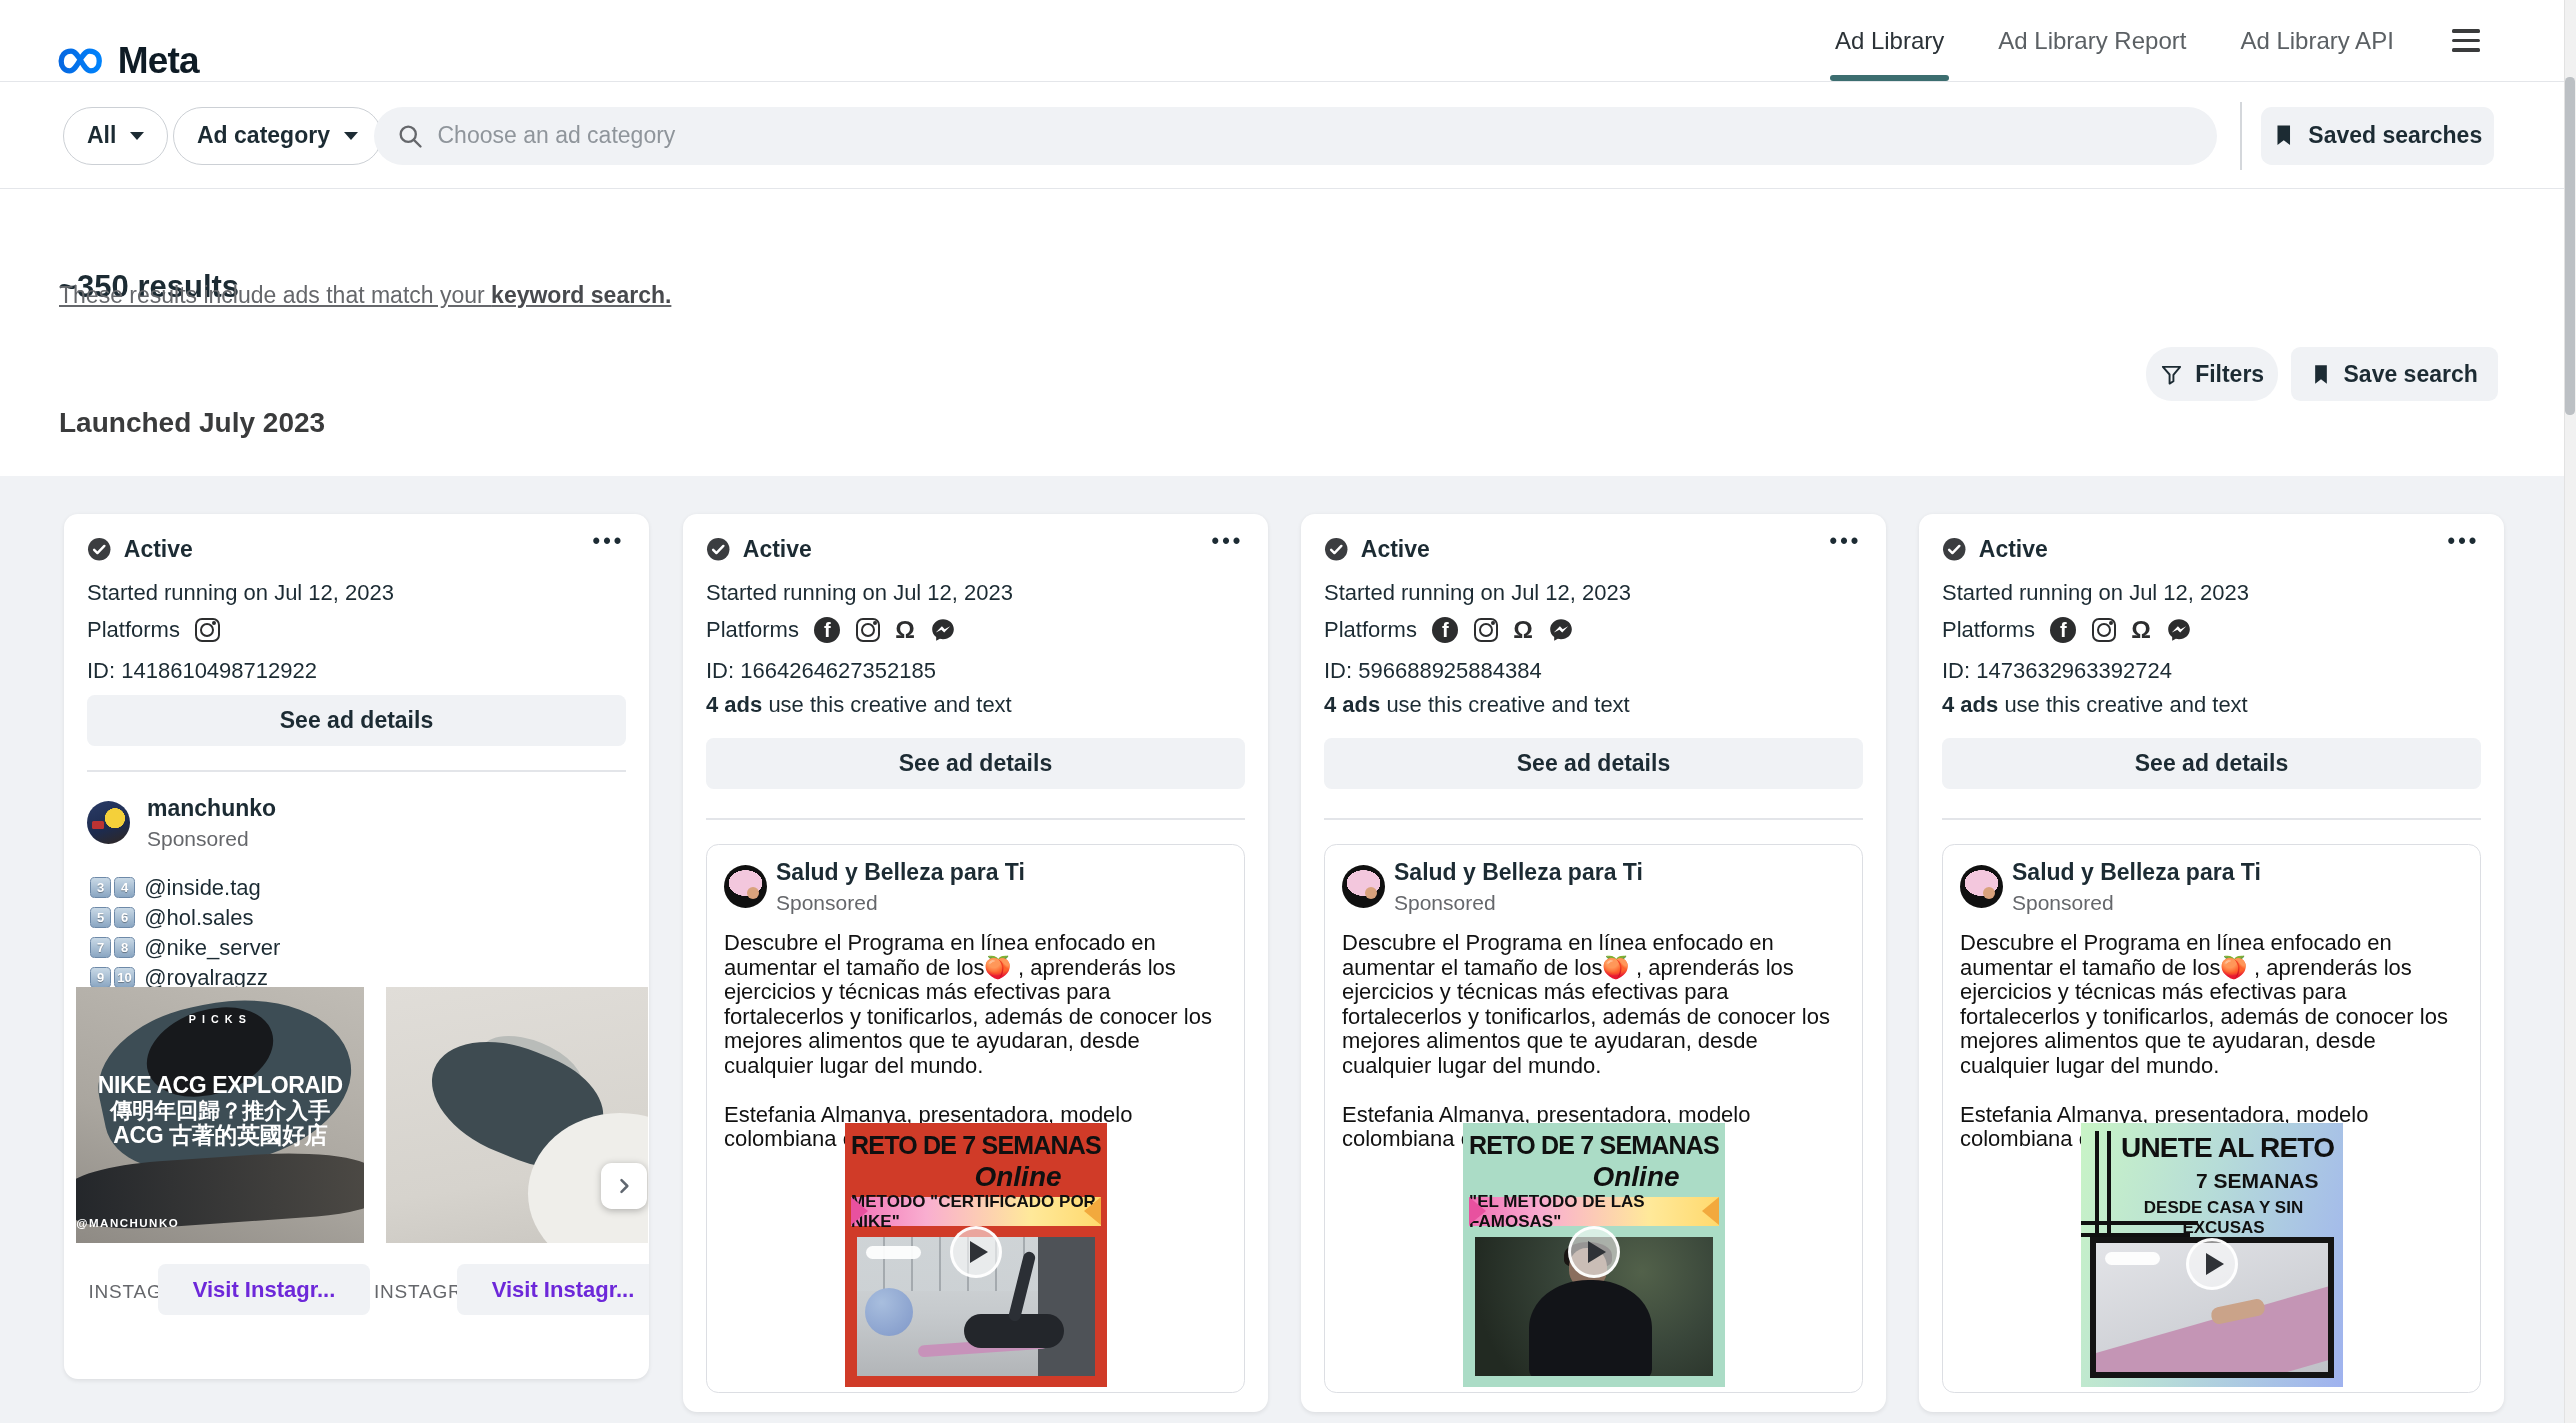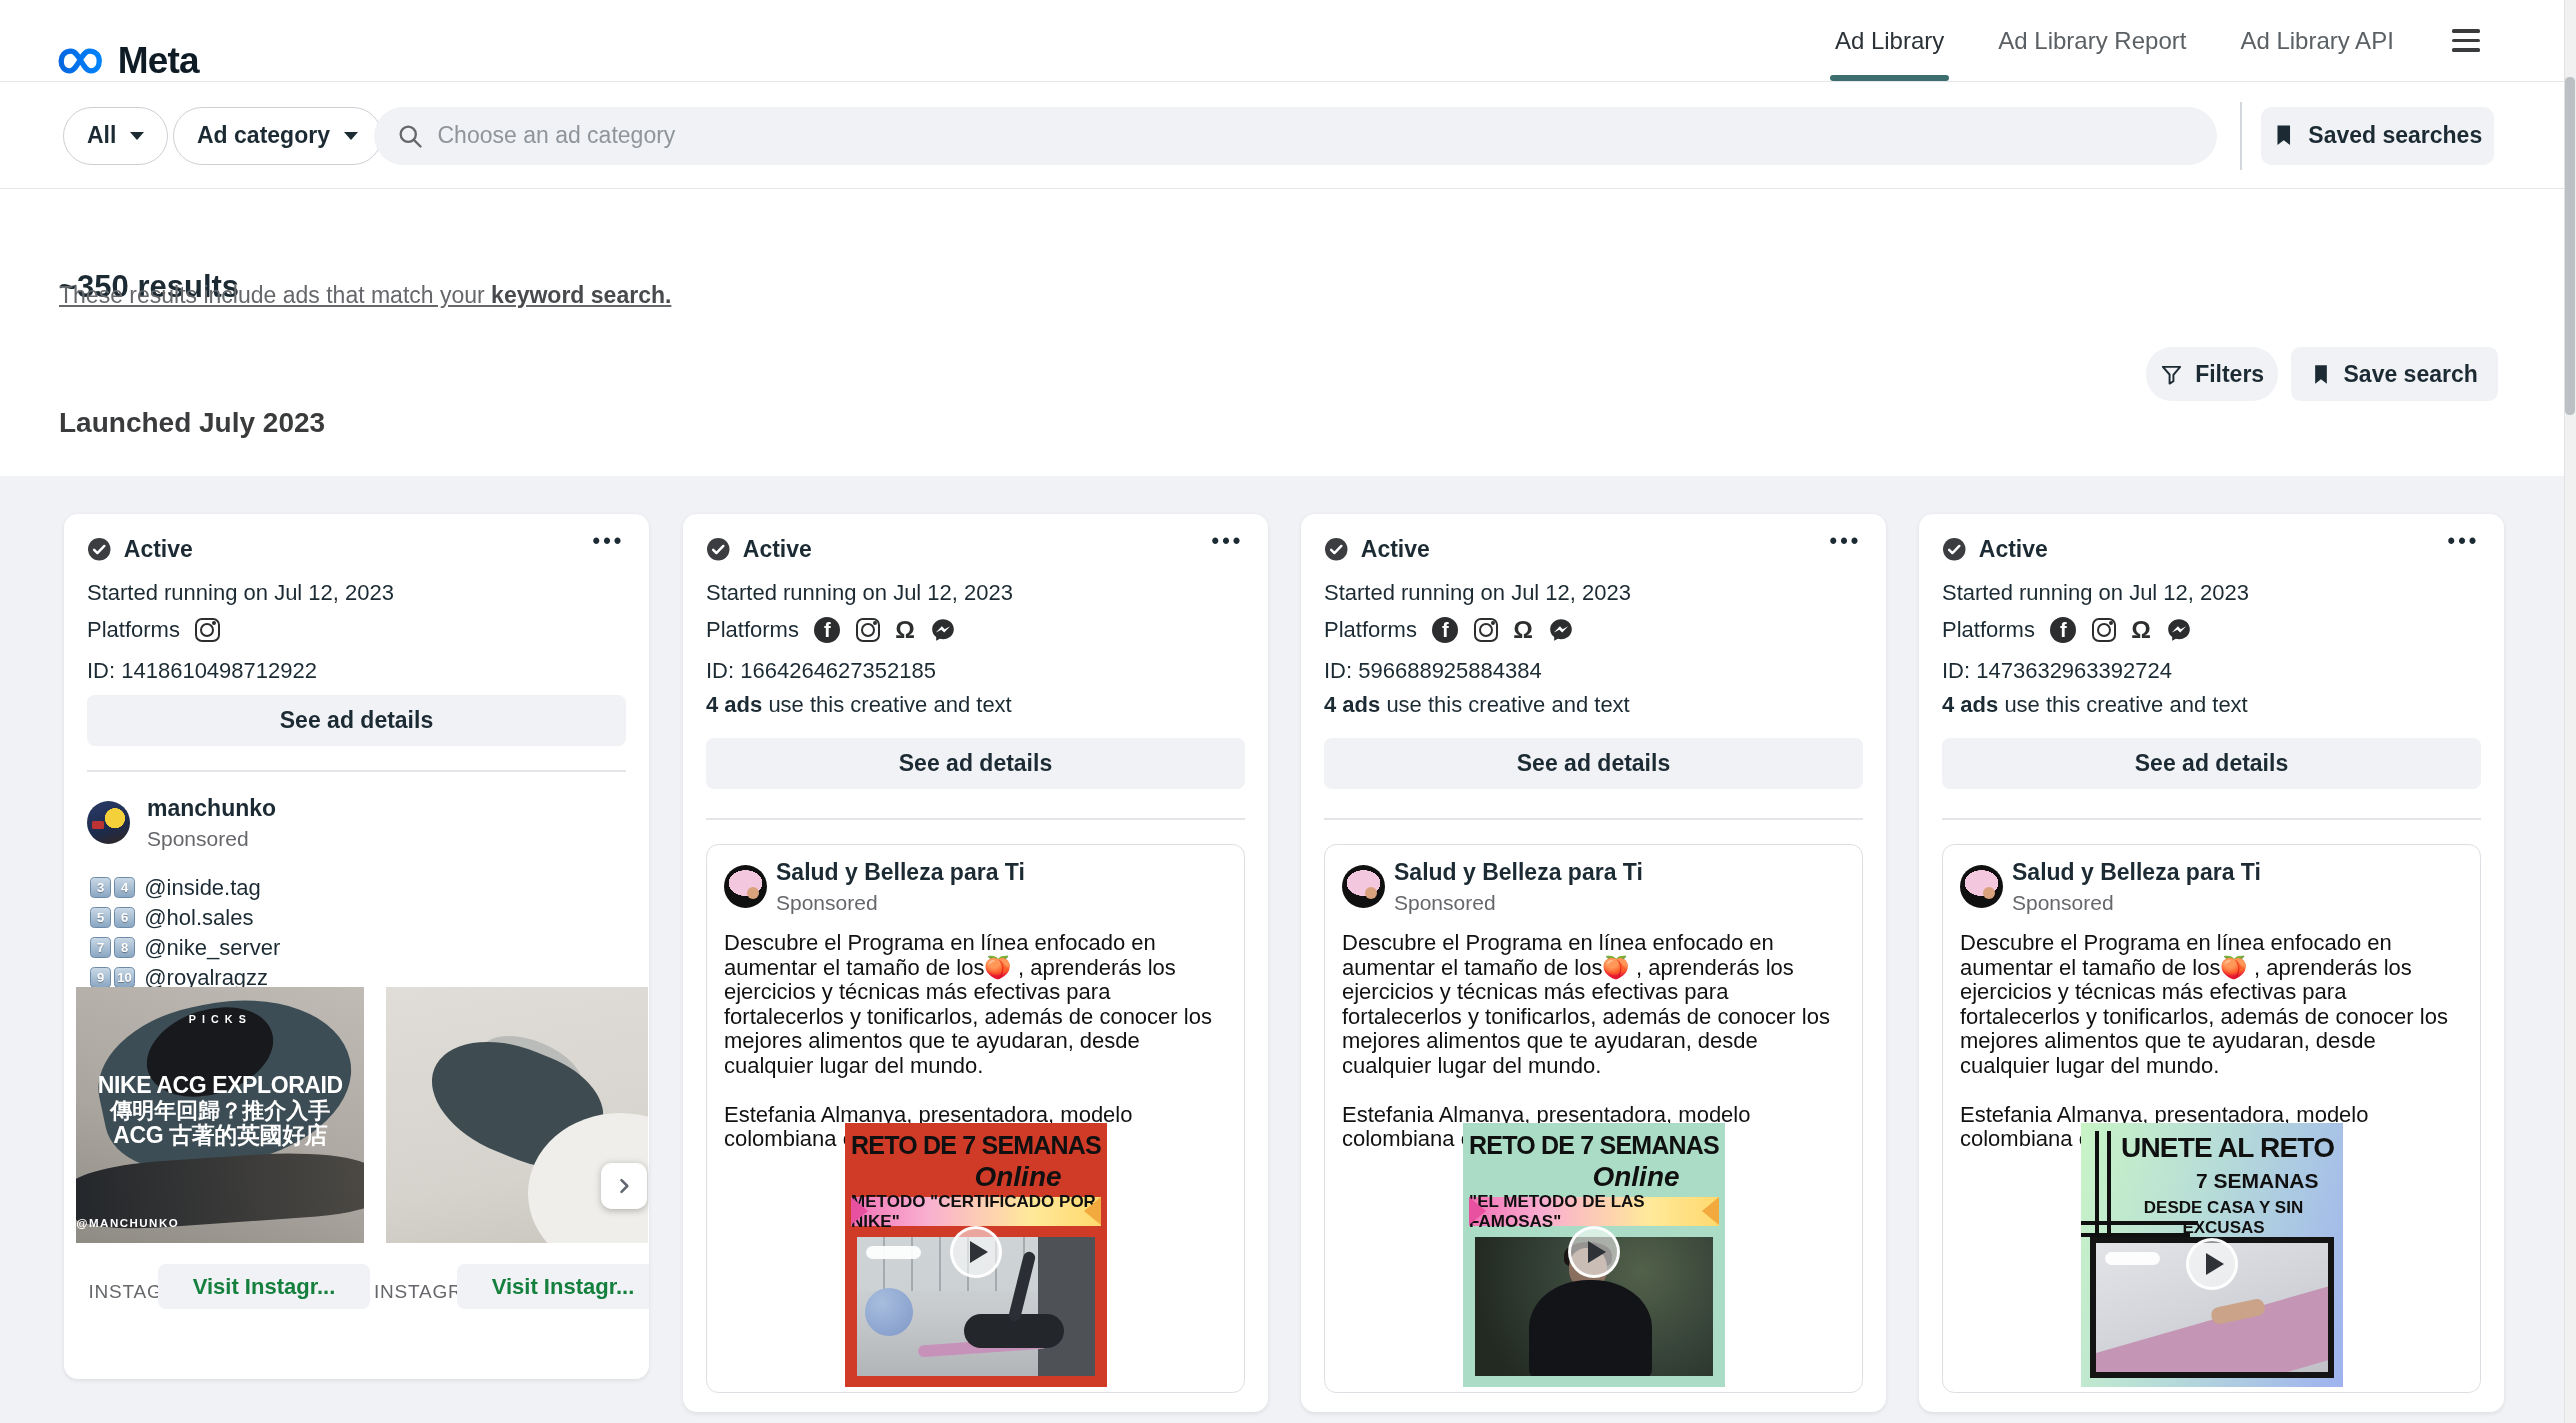--- a/index.html
+++ b/index.html
@@ -136,23 +136,23 @@
   .hand-shoe { position:absolute; left:42px; top:61px; width:176px; height:107px; background:#3e4b51;
     border-radius:55% 45% 40% 55%; transform:rotate(22deg); }
   .hand-shoe2 { position:absolute; left:92px; top:54px; width:107px; height:54px; background:#b9bcb9;
     border-radius:50%; transform:rotate(22deg); }
   .sleeve { position:absolute; right:-38px; bottom:-31px; width:184px; height:161px; background:#efeeea;
     border-radius:50%; }
   .chevron-btn { position:absolute; left:537px; top:649px; width:46px; height:46px; background:#fff;
     border-radius:10.7px; box-shadow:0 1.5px 7.7px rgba(0,0,0,.25); display:flex; align-items:center;
     justify-content:center; cursor:pointer; z-index:3; }
   .c1-footer-label { position:absolute; top:767px; font-size:19px; color:#65676b; letter-spacing:0.8px; }
-  .c1-footer-btn { position:absolute; top:750px; width:212px; height:45px; background:#f0f2f5;
+  .c1-footer-btn { position:absolute; top:750px; width:212px; height:51px; background:#f0f2f5;
     border-radius:7.7px; display:flex; align-items:center; justify-content:center; font-size:22px;
-    font-weight:600; color:#15803d; cursor:pointer; }
+    font-weight:600; color:#6d28d9; cursor:pointer; }
   .net1 { left:24.5px; } .btn1 { left:94px; }
   .net2 { left:310px; } .btn2 { left:393px; }
 
   
   .panel { position:absolute; left:23px; top:330px; width:539px; height:549px; border:1.5px solid #dcdee3;
     border-radius:12.3px; background:#fff; overflow:hidden; }
   .p-adv-row { position:absolute; left:17px; top:14px; display:flex; gap:9px; align-items:center; }
   .p-text { position:absolute; left:17px; top:86px; width:505px; font-size:22px; line-height:24.5px;
     color:#111; }
   .p-text p + p { margin-top:24.5px; }

